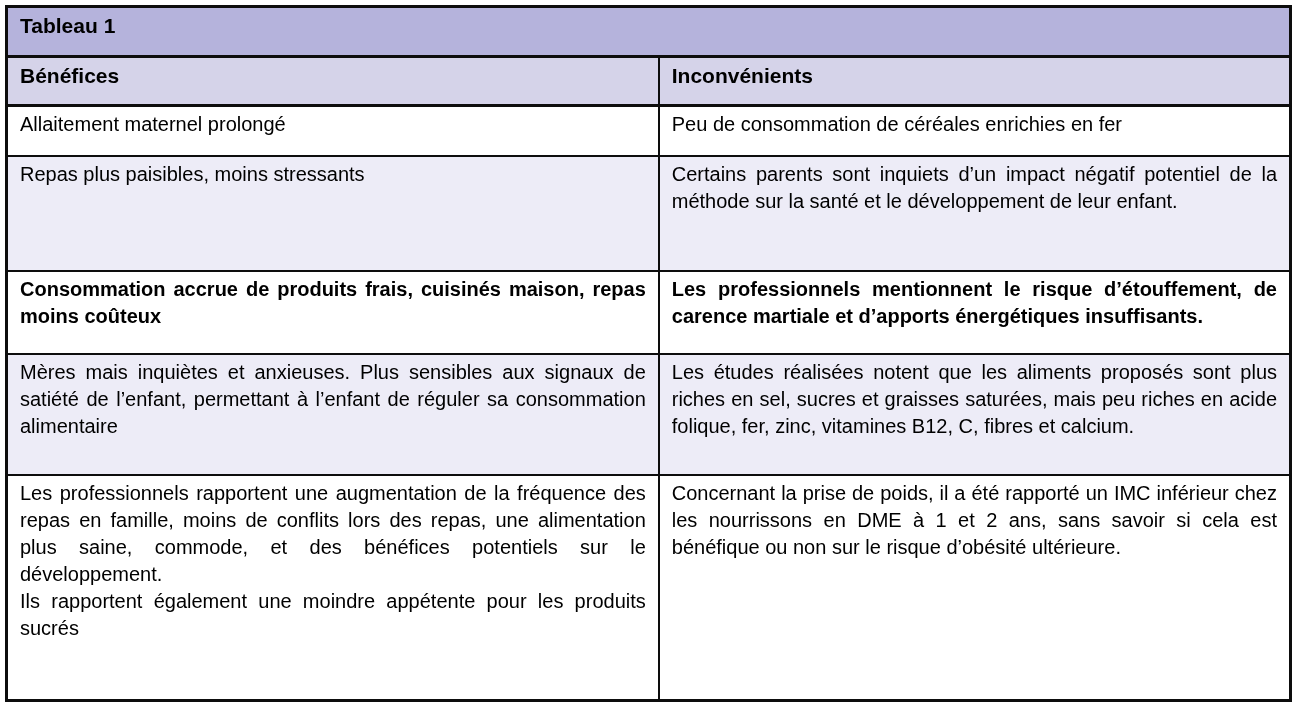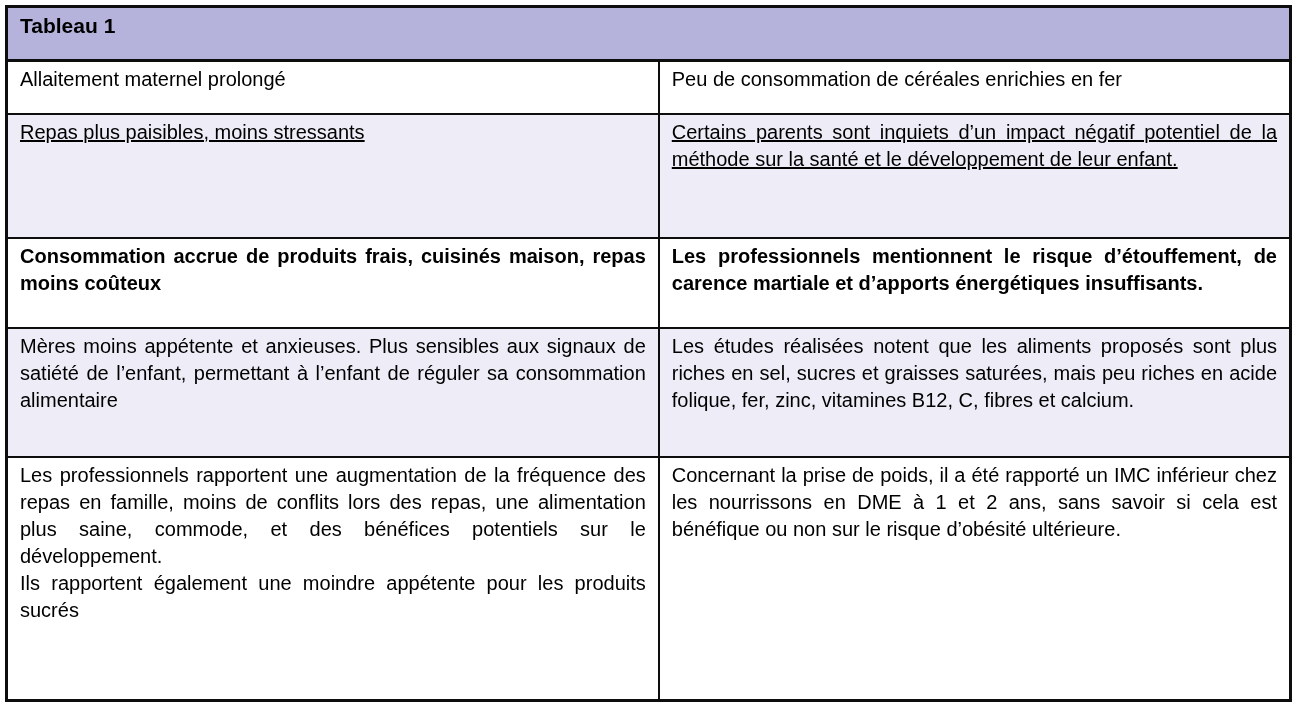--- a/index.html
+++ b/index.html
@@ -50,58 +50,62 @@
   }
   tr.alt td { background: #edecf7; }
   tr.plain td { background: #ffffff; }
   .para { text-align: justify; }
   
   tr.title-row { height: 37px; }
   tr.head-row  { height: 36px; }
   tr.r1 { height: 38px; }
   tr.r2 { height: 62px; }
   tr.r3 { height: 90px; }
-  tr.r4 { height: 88px; text-decoration: underline; }
+  tr.r4 { height: 88px; }
   tr.r5 { height: 63px; font-weight: bold; }
   tr.r6 { height: 92px; }
   tr.r7 { height: 172px; padding-left: 12px; }
 </style>
 </head>
 <body>
 
 <div class="page">
   <table class="tbl">
     <colgroup>
       <col class="c-left">
       <col class="c-right">
     </colgroup>
     <tbody>
         <tr class="title-row">
       <td colspan="2">Tableau 1</td>
+    </tr>
+    <tr class="head-row">
+      <th>Bénéfices</th>
+      <th>Inconvénients</th>
     </tr>
 
     <tr class="plain r1">
       <td>Allaitement maternel prolongé</td>
       <td>Peu de consommation de céréales enrichies en fer</td>
     </tr>
 
 
 
     <tr class="alt r4">
       <td>Repas plus paisibles, moins stressants</td>
       <td>Certains parents sont inquiets d’un impact négatif potentiel de la méthode sur la santé et le développement de leur enfant.</td>
     </tr>
 
     <tr class="plain r5">
       <td>Consommation accrue de produits frais, cuisinés maison, repas moins coûteux</td>
       <td>Les professionnels mentionnent le risque d’étouffement, de carence martiale et d’apports énergétiques insuffisants.</td>
     </tr>
 
     <tr class="alt r6">
-      <td>Mères moins appétente et anxieuses. Plus sensibles aux signaux de satiété de l’enfant, permettant à l’enfant de réguler sa consommation alimentaire</td>
+      <td>Mères mais inquiètes et anxieuses. Plus sensibles aux signaux de satiété de l’enfant, permettant à l’enfant de réguler sa consommation alimentaire</td>
       <td>Les études réalisées notent que les aliments proposés sont plus riches en sel, sucres et graisses saturées, mais peu riches en acide folique, fer, zinc, vitamines B12, C, fibres et calcium.</td>
     </tr>
 
     <tr class="plain r7">
       <td>
         <div class="para">Les professionnels rapportent une augmentation de la fréquence des repas en famille, moins de conflits lors des repas, une alimentation plus saine, commode, et des bénéfices potentiels sur le développement.</div>
         <div class="para">Ils rapportent également une moindre appétente pour les produits sucrés</div>
       </td>
       <td>Concernant la prise de poids, il a été rapporté un IMC inférieur chez les nourrissons en DME à 1 et 2 ans, sans savoir si cela est bénéfique ou non sur le risque d’obésité ultérieure.</td>
     </tr>

